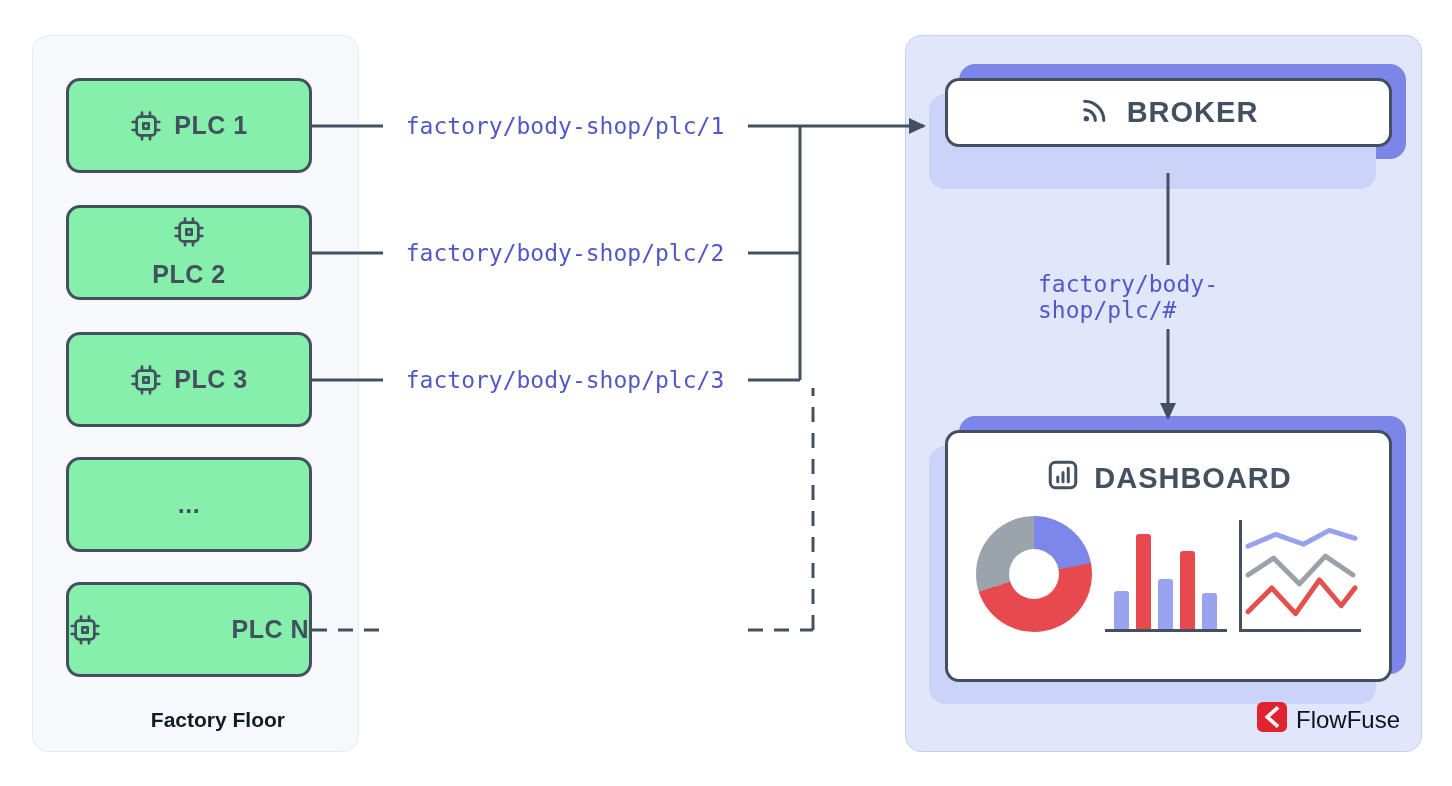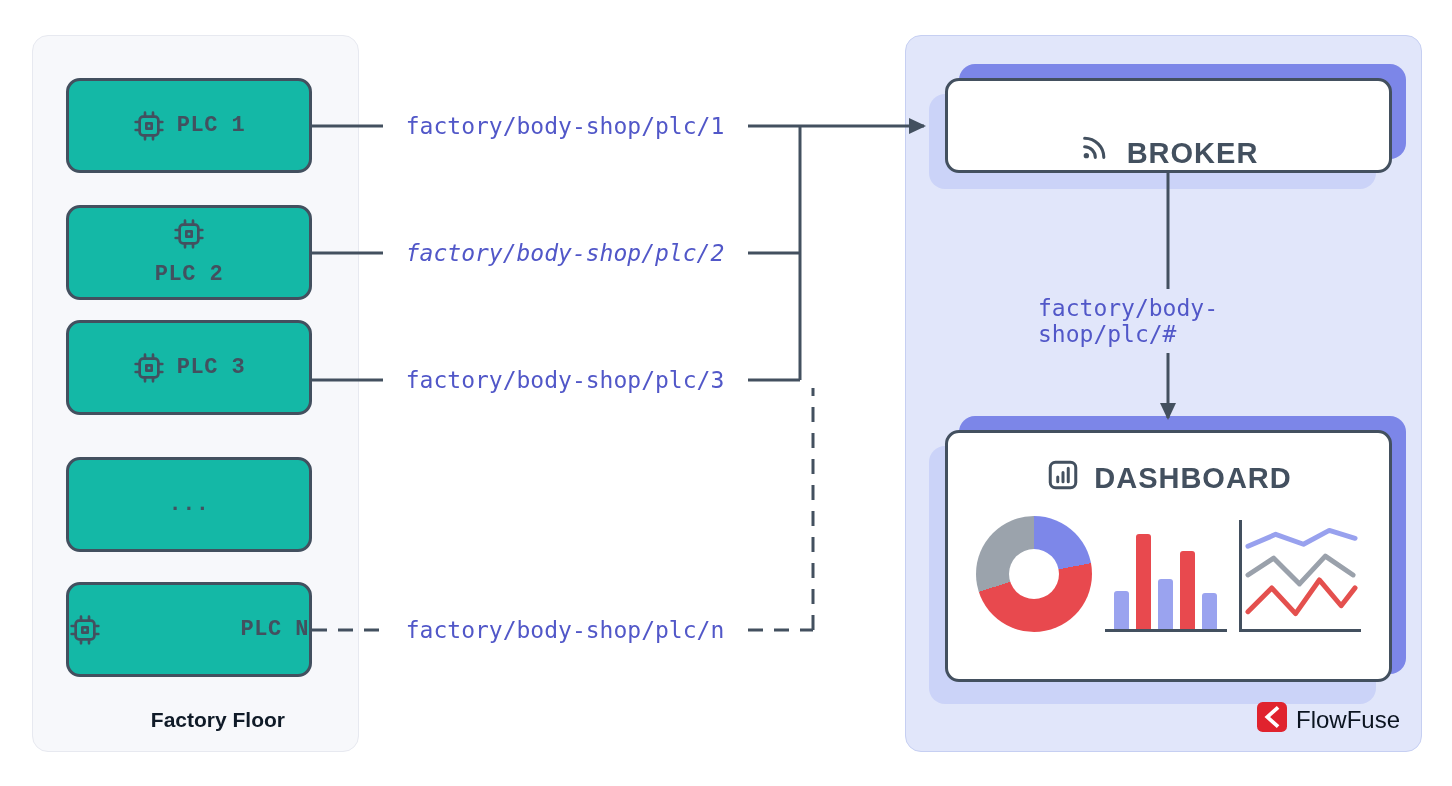--- a/index.html
+++ b/index.html
@@ -8,23 +8,23 @@
     font-family:"Liberation Sans", sans-serif; background:#ffffff;
   }
   
   .panel { position:absolute; border-radius:16px; z-index:0; }
   .panel-left  { left:32px;  top:35px; width:325px; height:715px; background:#f7f8fb; border:1px solid #e7e9f0; }
   .panel-right { left:905px; top:35px; width:515px; height:715px; background:#e1e6fa; border:1px solid #c6cff2; }
 
   
   .node {
     position:absolute; left:66px; width:246px; height:95px; box-sizing:border-box;
-    background:#14b8a6; border:3px solid #43505f; border-radius:14px;
+    background:#86efac; border:3px solid #43505f; border-radius:14px;
     display:flex; align-items:center; justify-content:center; gap:12px;
-    color:#43505f; font-weight:bold; font-size:22px; letter-spacing:0.5px; z-index:2;font-family:Liberation Mono, monospace;
+    color:#43505f; font-weight:bold; font-size:25px; letter-spacing:0.5px; z-index:2;
   }
   .node .icon { display:flex; align-items:center; color:#43505f; }
 
   
   .topic {
     position:absolute; width:360px; text-align:center; z-index:4;
     font-family:"DejaVu Sans Mono","Liberation Mono",monospace;
     font-size:23px; color:#5157c8; line-height:30px;
   }
   .topic-wild {
@@ -33,22 +33,22 @@
     font-size:23px; color:#5157c8; background:#e1e6fa; padding:6px 12px;
   }
 
   
   .accent-indigo  { position:absolute; background:#7c86e8; border-radius:16px; z-index:1; }
   .accent-lavender{ position:absolute; background:#cbd3f8; border-radius:16px; z-index:1; }
   .card {
     position:absolute; box-sizing:border-box; background:#ffffff;
     border:3px solid #43505f; border-radius:14px; z-index:2; color:#43505f;
   }
-  .card-broker { left:945px; top:78px; width:447px; height:95px;
-    display:flex; align-items:flex-end; justify-content:center; gap:14px;
+  .card-broker { left:945px; top:78px; width:447px; height:69px;
+    display:flex; align-items:center; justify-content:center; gap:14px;
     font-weight:bold; font-size:29px; letter-spacing:1px; }
   .card-dash { left:945px; top:430px; width:447px; height:252px; }
   .dash-head { margin-top:24px; display:flex; align-items:center; justify-content:center; gap:13px;
     font-weight:bold; font-size:29px; letter-spacing:1px; color:#43505f; }
   .dash-charts { margin-top:16px; padding:0 28px; display:flex; justify-content:space-between; align-items:flex-end; }
 
   
   .donut { position:relative; width:116px; height:116px; border-radius:50%; }
   .donut-hole { position:absolute; inset:33px; background:#ffffff; border-radius:50%; }
   .barchart { width:122px; height:112px; box-sizing:border-box; border-bottom:3px solid #43505f;
@@ -93,21 +93,21 @@
   <div class="node" style="top:205px;flex-direction:column;">
     <span class="icon">
       <svg viewBox="0 0 24 24" width="32" height="32" fill="none" stroke="currentColor" stroke-width="2" stroke-linecap="round" stroke-linejoin="round">
           <rect x="5" y="5" width="14" height="14" rx="2.5"></rect>
           <rect x="10" y="10" width="4" height="4"></rect>
           <path d="M9 2v3M15 2v3M9 19v3M15 19v3M2 9h3M2 15h3M19 9h3M19 15h3"></path>
         </svg>
     </span>
     <span>PLC 2</span>
   </div>
-  <div class="node" style="top:320px;">
+  <div class="node" style="top:332px;">
     <span class="icon">
       <svg viewBox="0 0 24 24" width="32" height="32" fill="none" stroke="currentColor" stroke-width="2" stroke-linecap="round" stroke-linejoin="round">
           <rect x="5" y="5" width="14" height="14" rx="2.5"></rect>
           <rect x="10" y="10" width="4" height="4"></rect>
           <path d="M9 2v3M15 2v3M9 19v3M15 19v3M2 9h3M2 15h3M19 9h3M19 15h3"></path>
         </svg>
     </span>
     <span>PLC 3</span>
   </div>
   <div class="node" style="top:457px;">
@@ -118,24 +118,23 @@
       <svg viewBox="0 0 24 24" width="32" height="32" fill="none" stroke="currentColor" stroke-width="2" stroke-linecap="round" stroke-linejoin="round">
           <rect x="5" y="5" width="14" height="14" rx="2.5"></rect>
           <rect x="10" y="10" width="4" height="4"></rect>
           <path d="M9 2v3M15 2v3M9 19v3M15 19v3M2 9h3M2 15h3M19 9h3M19 15h3"></path>
         </svg>
     </span>
     <span>PLC N</span>
   </div>
 
   <div class="topic" style="left:385px; top:111px;">factory/body-shop/plc/1</div>
-  <div class="topic" style="left:385px; top:238px;font-style:italic;">factory/body-shop/plc/2</div>
+  <div class="topic" style="left:385px; top:238px;">factory/body-shop/plc/2</div>
   <div class="topic" style="left:385px; top:365px;">factory/body-shop/plc/3</div>
-  <div class="topic" style="left:385px; top:615px;">factory/body-shop/plc/n</div>
-  <div class="topic-wild" style="left:1168px; top:297px;margin-top:24px;">factory/body-shop/plc/#</div>
+  <div class="topic-wild" style="left:1168px; top:297px;">factory/body-shop/plc/#</div>
 
   <svg class="overlay" width="1452" height="786" viewBox="0 0 1452 786">
     <defs>
       <marker id="arrow" markerUnits="userSpaceOnUse" markerWidth="18" markerHeight="16" refX="15" refY="8" orient="auto">
         <path d="M0,0 L17,8 L0,16 Z" fill="#43505f"></path>
       </marker>
     </defs>
 
     <line x1="312" y1="126" x2="383" y2="126" stroke="#43505f" stroke-width="3"></line>
     <line x1="748" y1="126" x2="924" y2="126" stroke="#43505f" stroke-width="3" marker-end="url(#arrow)"></line>

